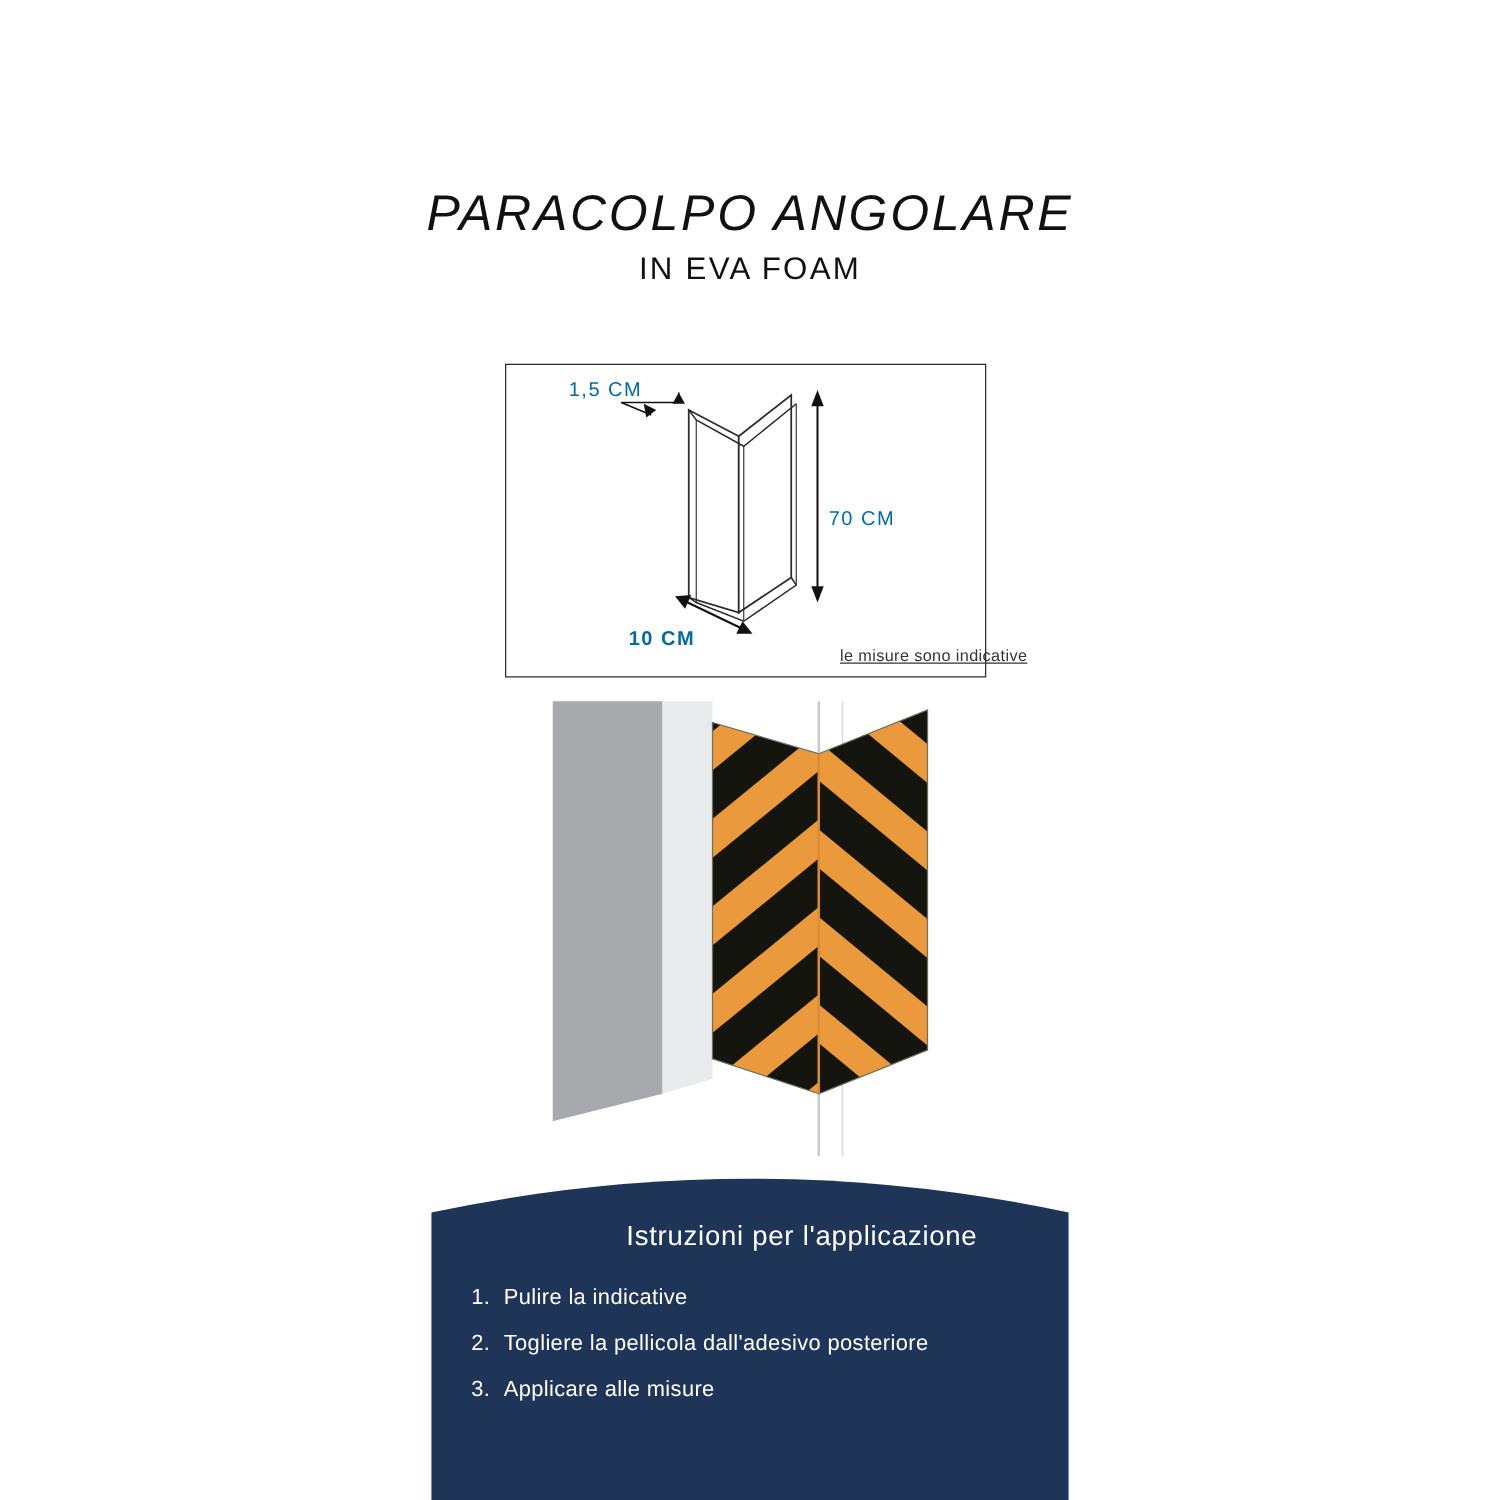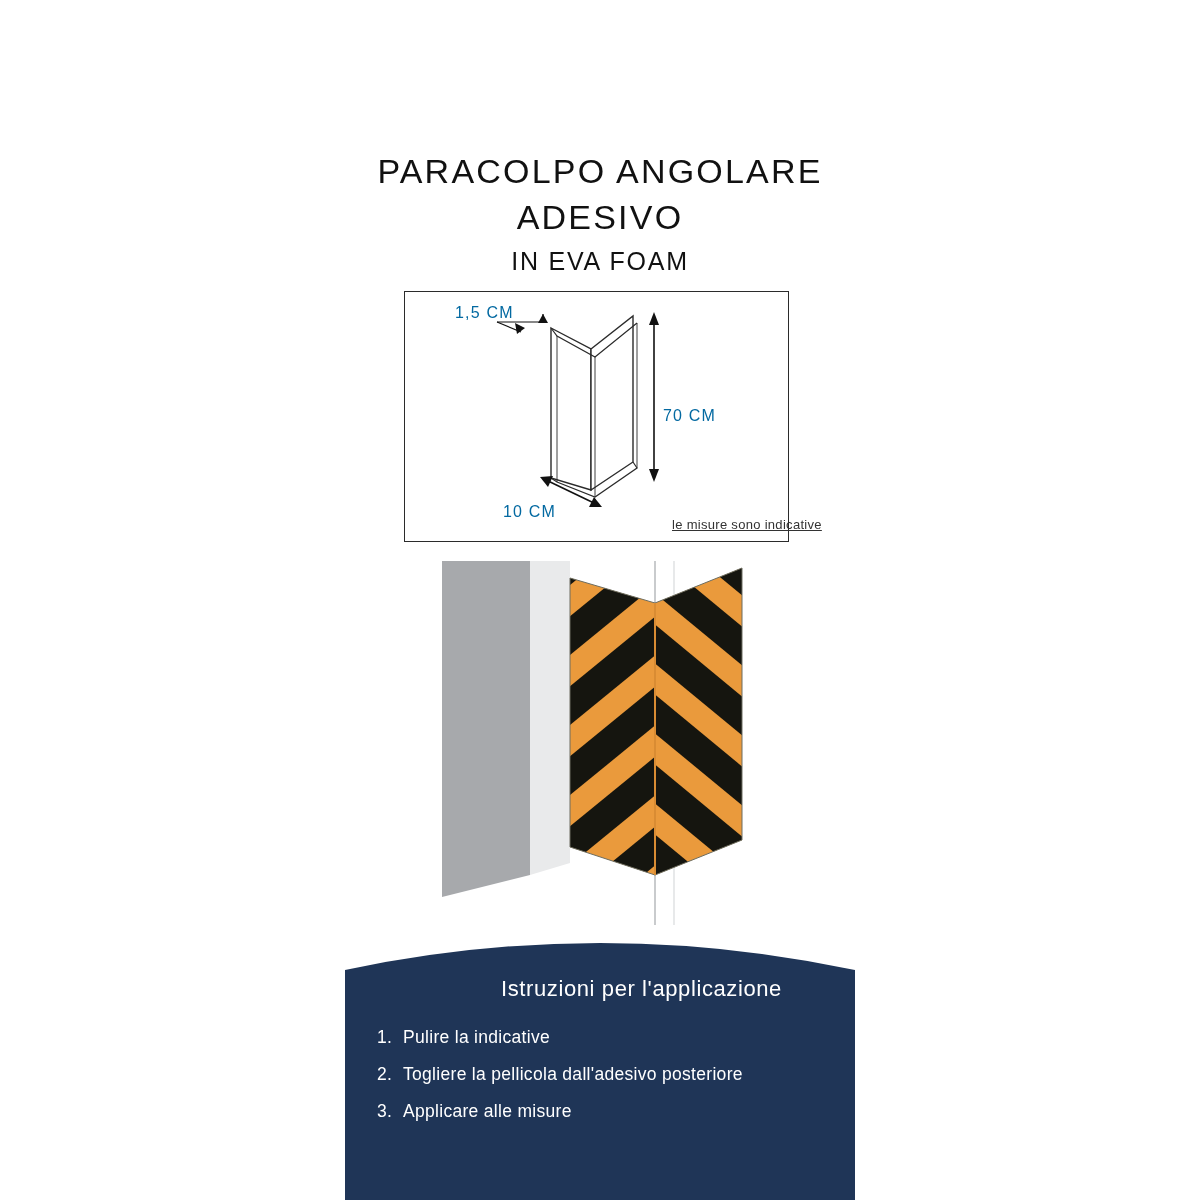--- a/index.html
+++ b/index.html
@@ -18,26 +18,27 @@
 
   
   .title-block {
     position: absolute;
     left: 0;
     top: 148px;
     width: 1200px;
     text-align: center;
   }
   .title-main {
-    font-size: 34px;
+    font-size: 40px;
     letter-spacing: 2.2px;
     line-height: 46px;
     font-weight: 400;
     color: #111;
     margin: 0;
+    font-style: italic;
   }
   .title-sub {
     font-size: 25px;
     letter-spacing: 1.8px;
     line-height: 34px;
     font-weight: 400;
     color: #111;
     margin: 4px 0 0 0;
   }
 
@@ -59,21 +60,21 @@
   }
   .dim-label {
     position: absolute;
     font-size: 16px;
     letter-spacing: 1.2px;
     color: #0369a1;
     white-space: nowrap;
   }
   .dim-15 { left: 455px; top: 304px; }
   .dim-50 { left: 663px; top: 407px; }
-  .dim-10 { left: 503px; top: 503px; }
+  .dim-10 { left: 503px; top: 503px; font-weight: bold; }
   .note-small {
     position: absolute;
     left: 672px;
     top: 517px;
     font-size: 13px;
     letter-spacing: 0.3px;
     color: #333;
     text-decoration: underline;
   }
 
@@ -123,21 +124,20 @@
     width: 26px;
     flex: none;
   }
   .step-text { flex: 1 1 auto; }
 </style>
 </head>
 <body>
 
 <div class="title-block">
   <div class="title-main">PARACOLPO ANGOLARE</div>
-  <div class="title-main">ADESIVO</div>
   <div class="title-sub">IN EVA FOAM</div>
 </div>
 
 <div class="tech-panel">
   <svg class="tech-svg" width="385" height="251" viewBox="0 0 385 251">
 
     <polygon points="146,36 186,57 186,198 146,186" fill="#ffffff" stroke="#2b2b2b" stroke-width="1.4"></polygon>
 
     <polygon points="186,57 228,24 228,170 186,198" fill="#ffffff" stroke="#2b2b2b" stroke-width="1.4"></polygon>
 

